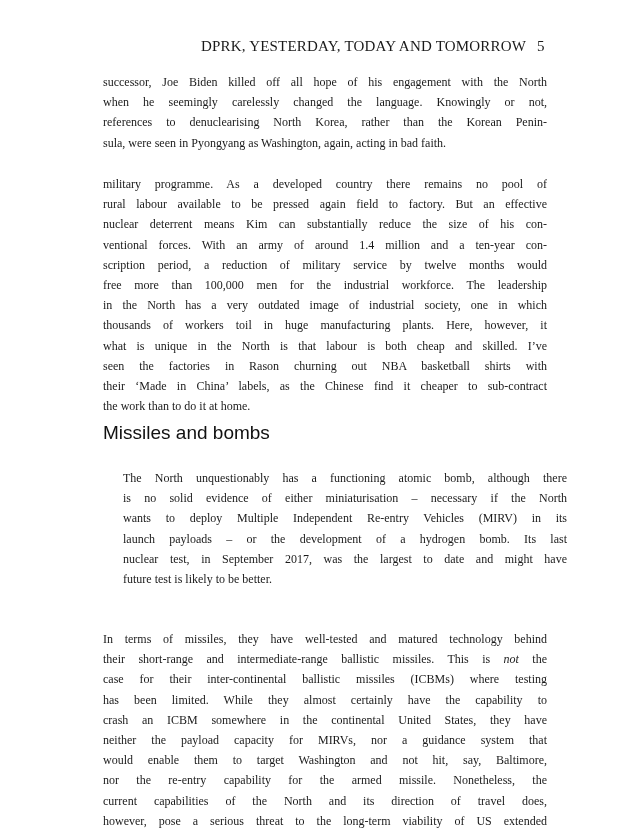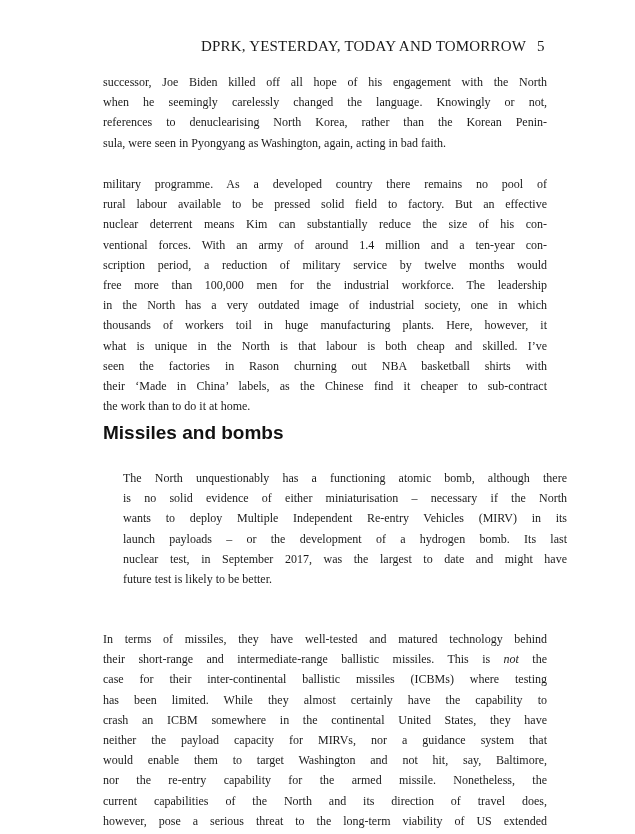--- a/index.html
+++ b/index.html
@@ -18,21 +18,21 @@
     .body-text { position: absolute; left: 103px; width: 444px; }
     .para { position: absolute; left: 0; width: 444px; }
     .line {
       display: block; height: 20.2px; line-height: 20.2px; font-size: 12px;
       white-space: nowrap; text-align: justify; text-align-last: justify;
     }
     .line.last { text-align-last: left; }
     .heading {
       position: absolute; left: 103px; top: 422px;
       font-family: "Liberation Sans", "DejaVu Sans", sans-serif;
-      font-weight: bold; font-size: 19px; color: #111;
+      font-weight: normal; font-size: 19px; color: #111;
     }
     em { font-style: italic; }
   </style>
 </head>
 <body>
 
 <div class="page">
 
   <div class="running-head">
     <span class="title">DPRK, YESTERDAY, TODAY AND TOMORROW</span>
@@ -43,21 +43,21 @@
 
     <div class="para" style="top:0px;">
       <span class="line">successor, Joe Biden killed off all hope of his engagement with the North</span>
       <span class="line">when he seemingly carelessly changed the language. Knowingly or not,</span>
       <span class="line">references to denuclearising North Korea, rather than the Korean Penin-</span>
       <span class="line last">sula, were seen in Pyongyang as Washington, again, acting in bad faith.</span>
     </div>
 
     <div class="para" style="top:102px;">
       <span class="line">military programme. As a developed country there remains no pool of</span>
-      <span class="line">rural labour available to be pressed solid field to factory. But an effective</span>
+      <span class="line">rural labour available to be pressed again field to factory. But an effective</span>
       <span class="line">nuclear deterrent means Kim can substantially reduce the size of his con-</span>
       <span class="line">ventional forces. With an army of around 1.4 million and a ten-year con-</span>
       <span class="line">scription period, a reduction of military service by twelve months would</span>
       <span class="line">free more than 100,000 men for the industrial workforce. The leadership</span>
       <span class="line">in the North has a very outdated image of industrial society, one in which</span>
       <span class="line">thousands of workers toil in huge manufacturing plants. Here, however, it</span>
       <span class="line">what is unique in the North is that labour is both cheap and skilled. I’ve</span>
       <span class="line">seen the factories in Rason churning out NBA basketball shirts with</span>
       <span class="line">their ‘Made in China’ labels, as the Chinese find it cheaper to sub-contract</span>
       <span class="line last">the work than to do it at home.</span>

